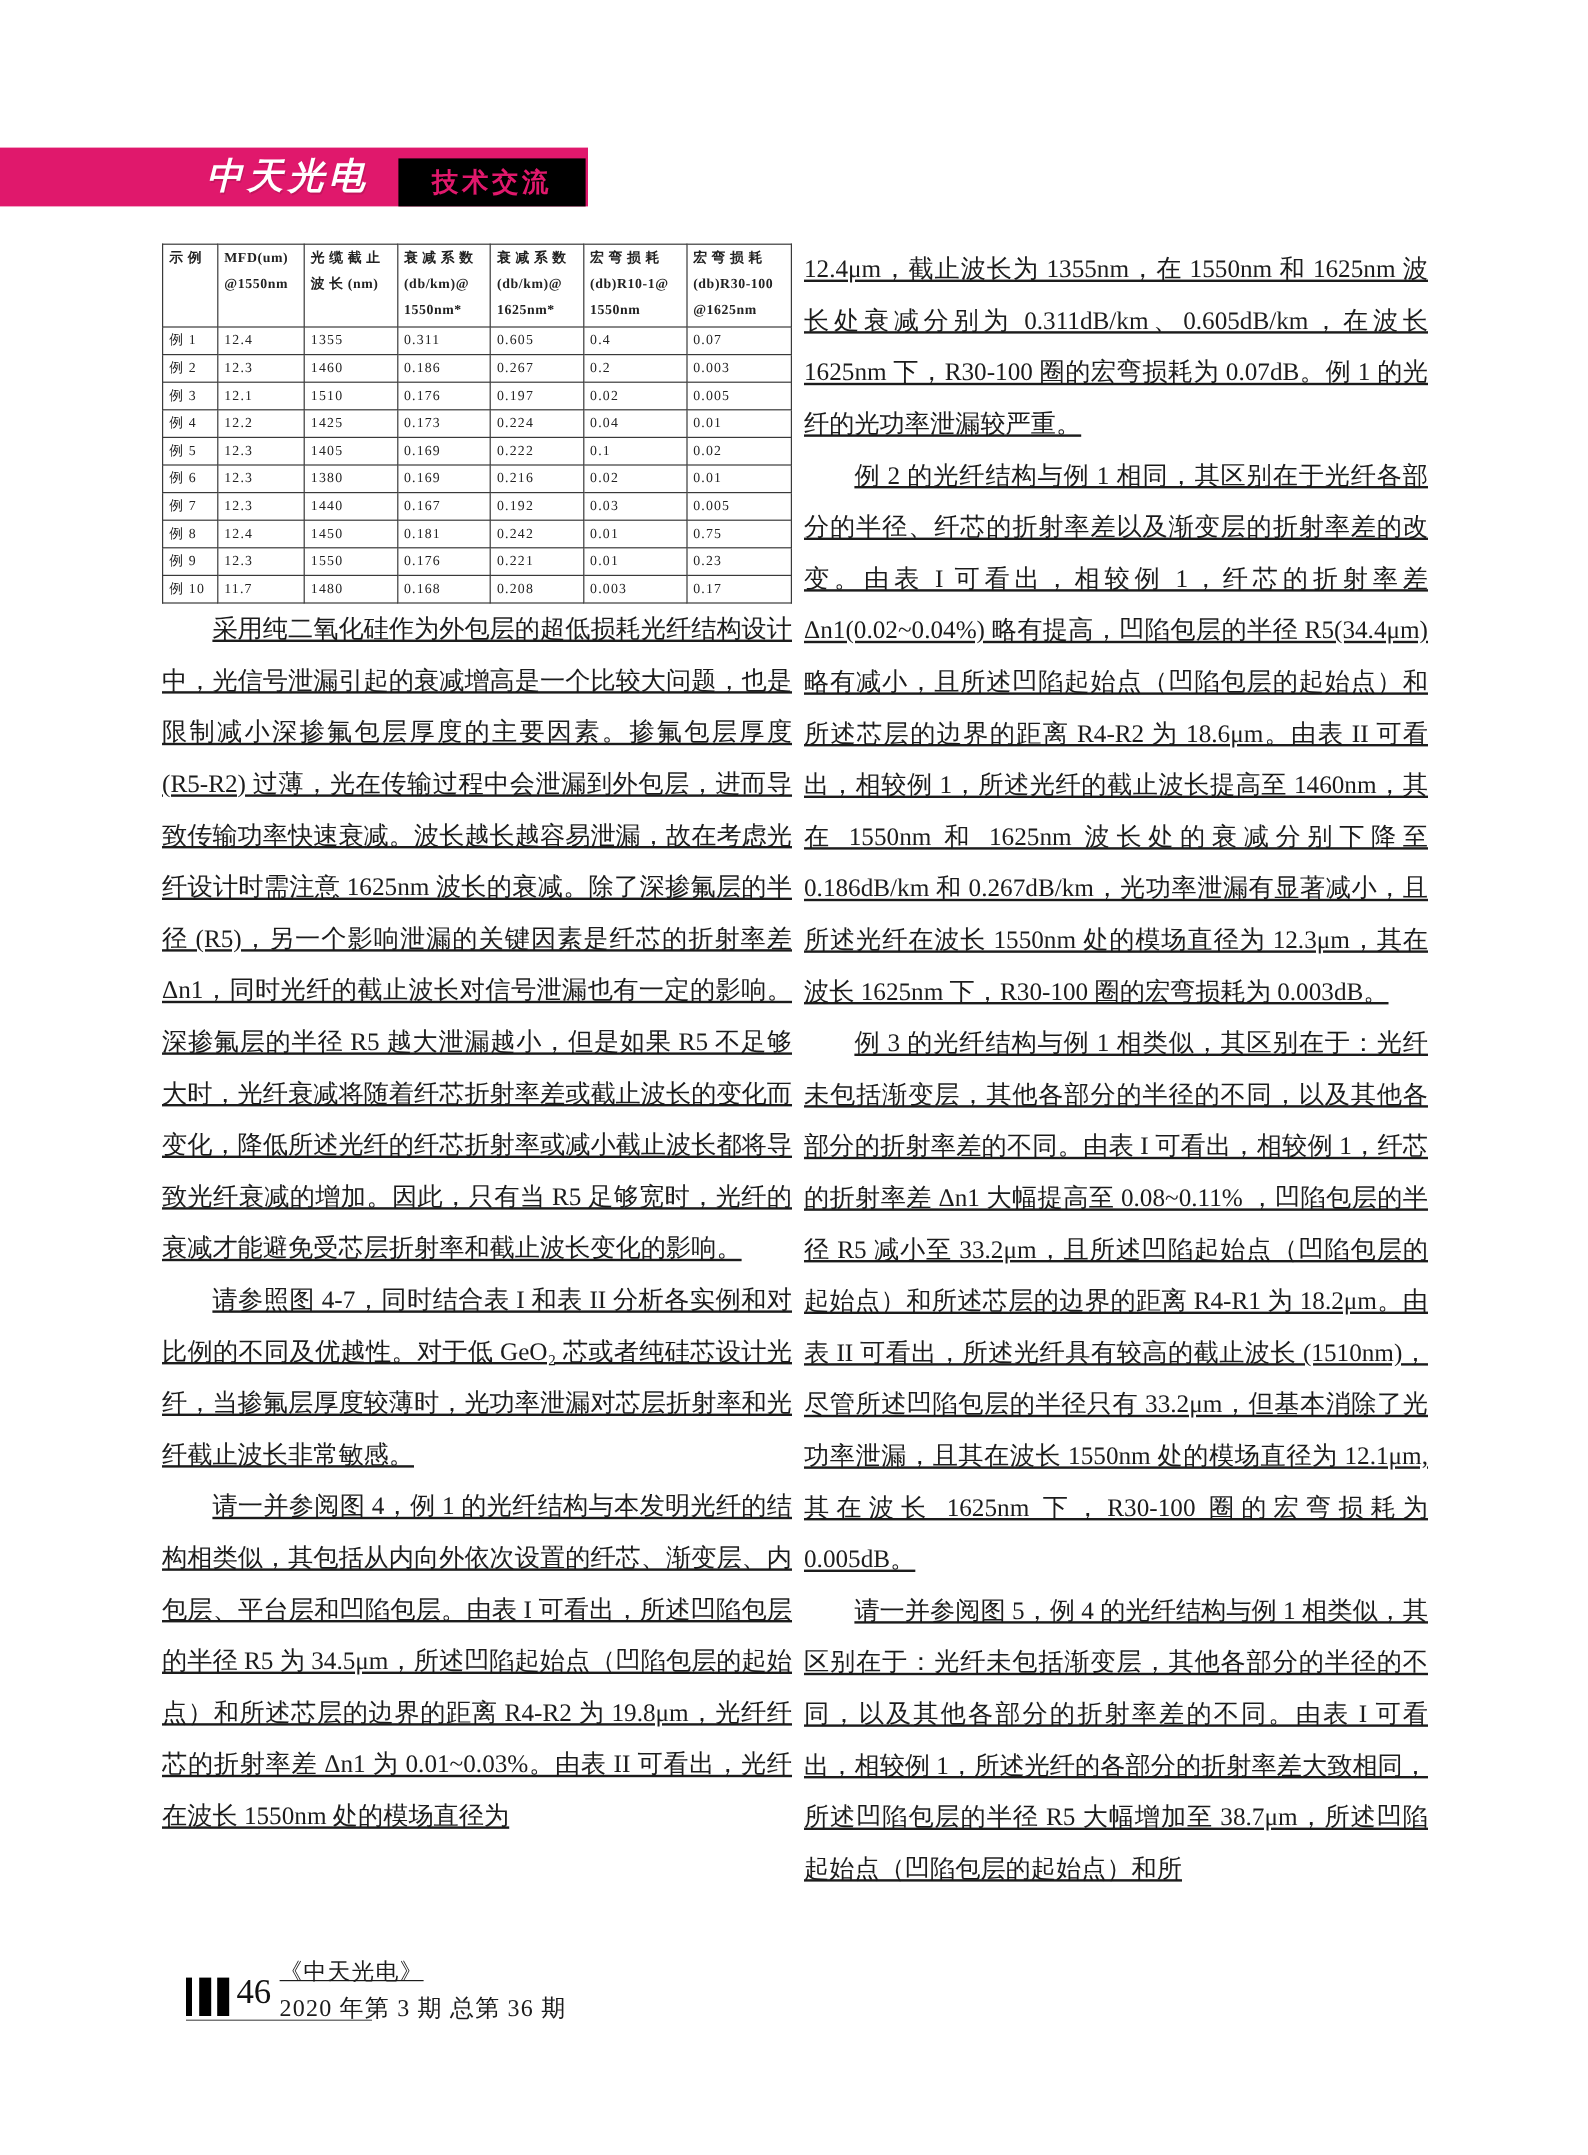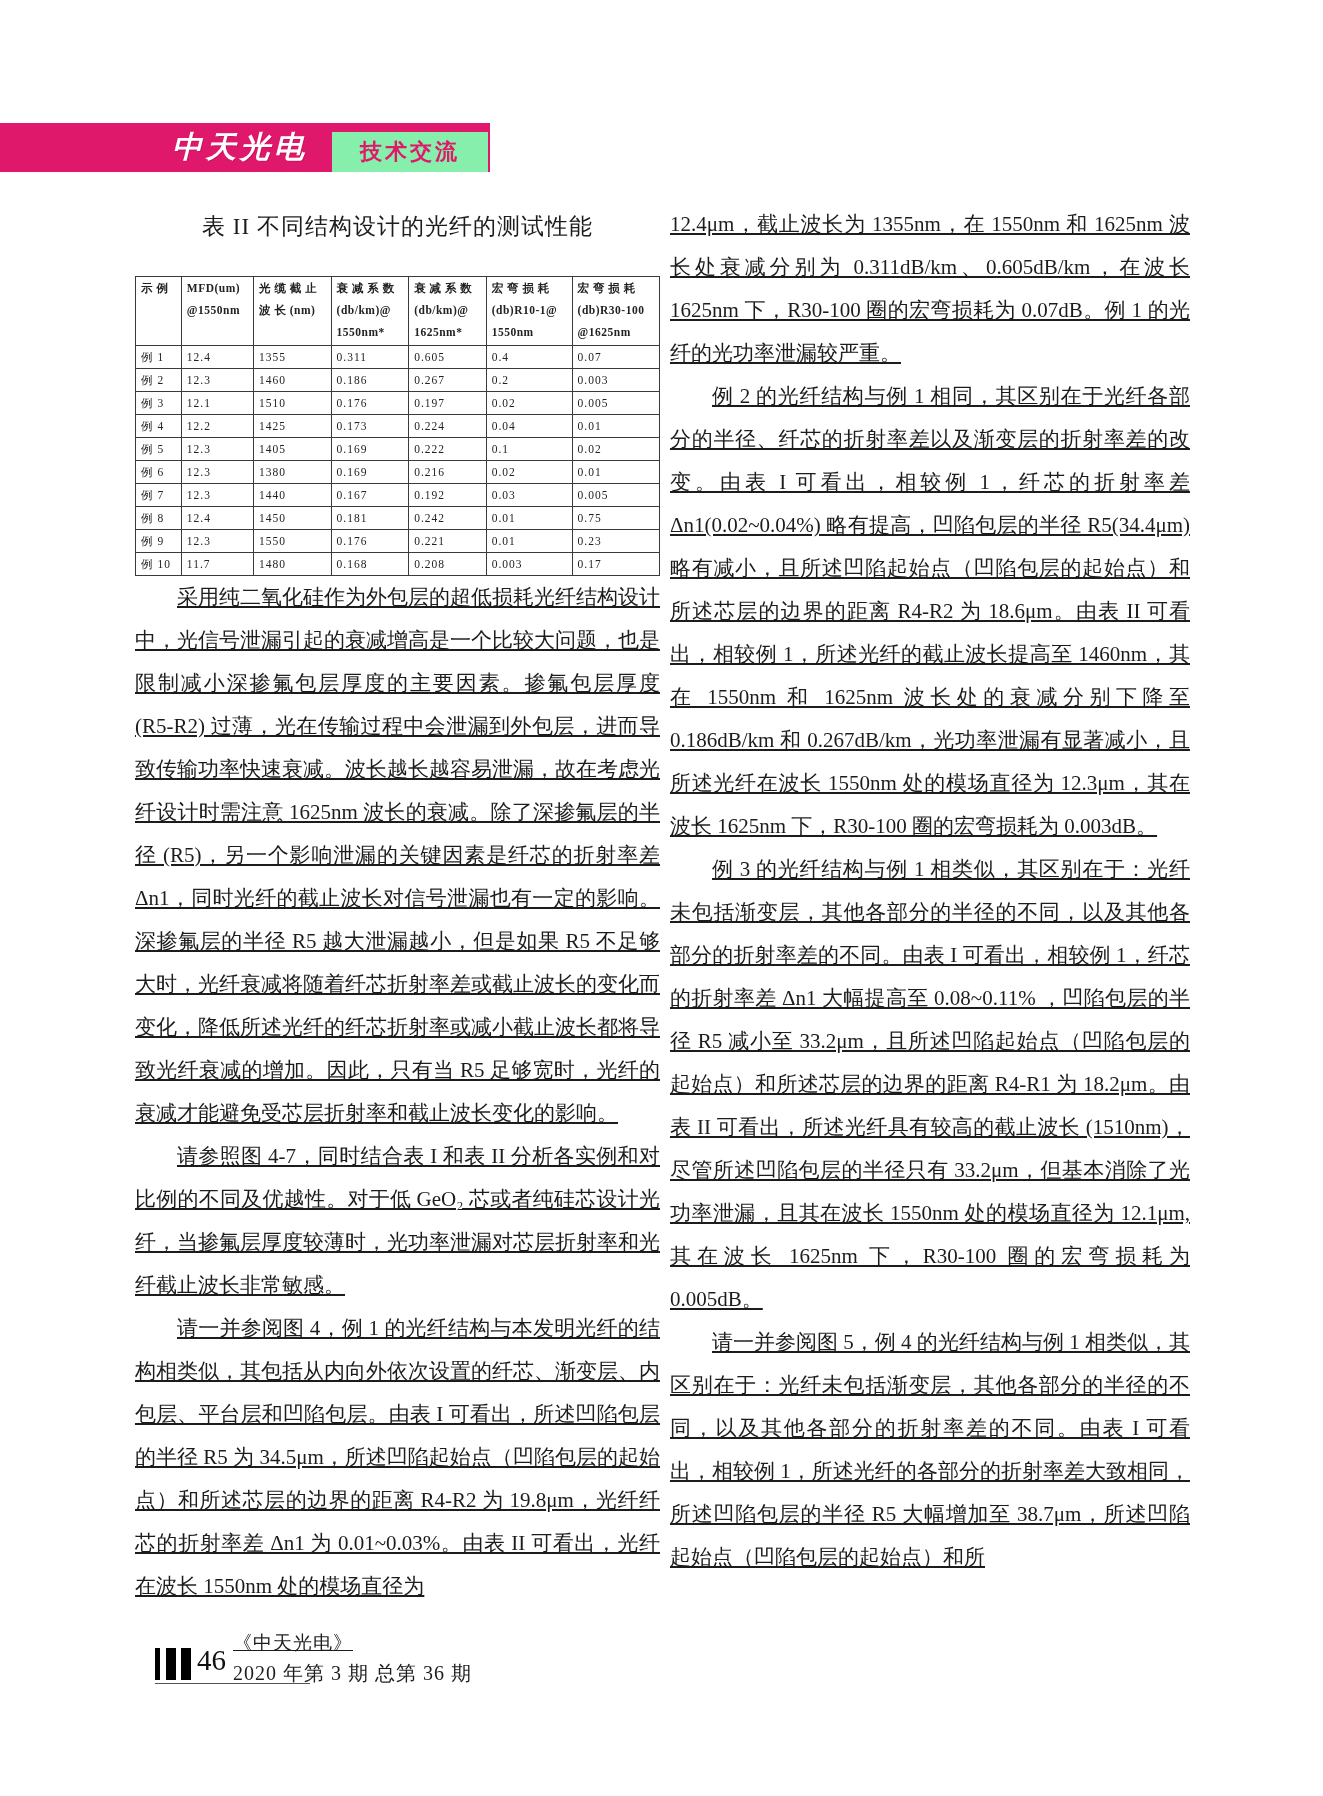--- a/index.html
+++ b/index.html
@@ -19,21 +19,21 @@
   .brand-logo{
     position:absolute;left:150px;top:0;width:180px;height:49px;
     display:flex;align-items:center;justify-content:center;
     color:#ffffff;font-size:30px;font-weight:bold;font-style:italic;
     letter-spacing:4px;
     font-family:Liberation Serif, serif;
     text-shadow:1px 1px 0 rgba(0,0,0,.12);
   }
   .section-tag{
     position:absolute;left:332px;top:9px;width:156px;height:40px;
-    background:#86efac;
+    background:#000000;
     display:flex;align-items:center;justify-content:center;
     color:var(--brand,#e0186c);
     font-family:"Liberation Sans","DejaVu Sans",sans-serif;
     font-weight:bold;font-size:22px;letter-spacing:3px;
   }
   
   .col{position:absolute;top:203px;}
   .col-left{left:135px;width:525px;}
   .col-right{left:670px;width:520px;}
   .para{
@@ -89,21 +89,20 @@
 <body>
 
 <div class="page">
 
   <div class="header-bar">
     <div class="brand-logo">中天光电</div>
     <div class="section-tag">技术交流</div>
   </div>
 
   <div class="col col-left">
-    <div class="table-caption">表 II 不同结构设计的光纤的测试性能</div>
     <table class="perf">
       <thead>
         <tr>
             <th>示 例</th>
             <th>MFD(um)
 @1550nm</th>
             <th>光 缆 截 止
 波 长 (nm)</th>
             <th>衰 减 系 数
 (db/km)@

